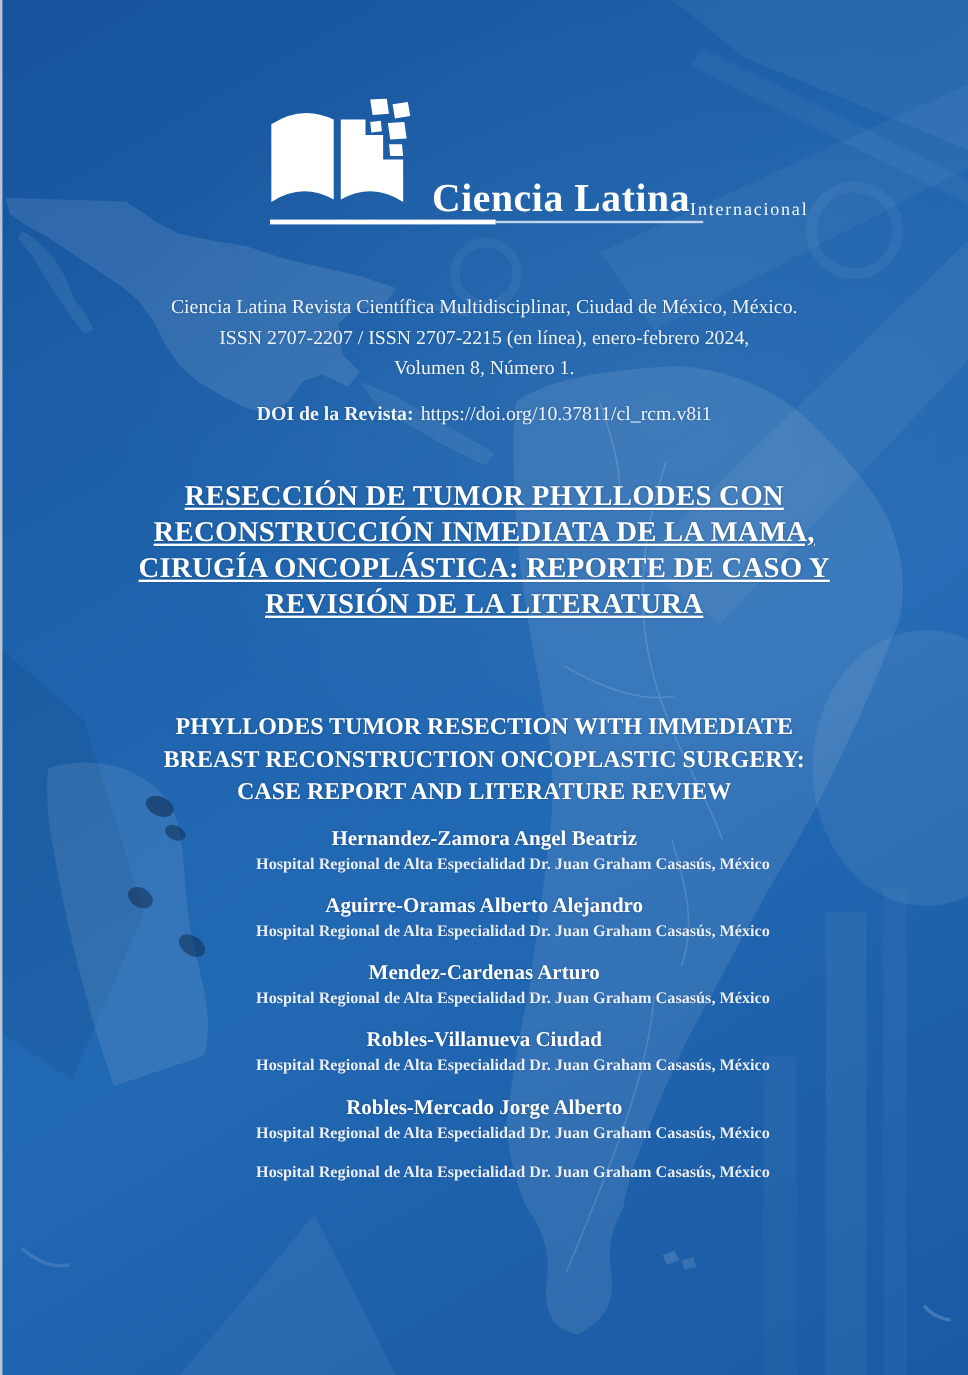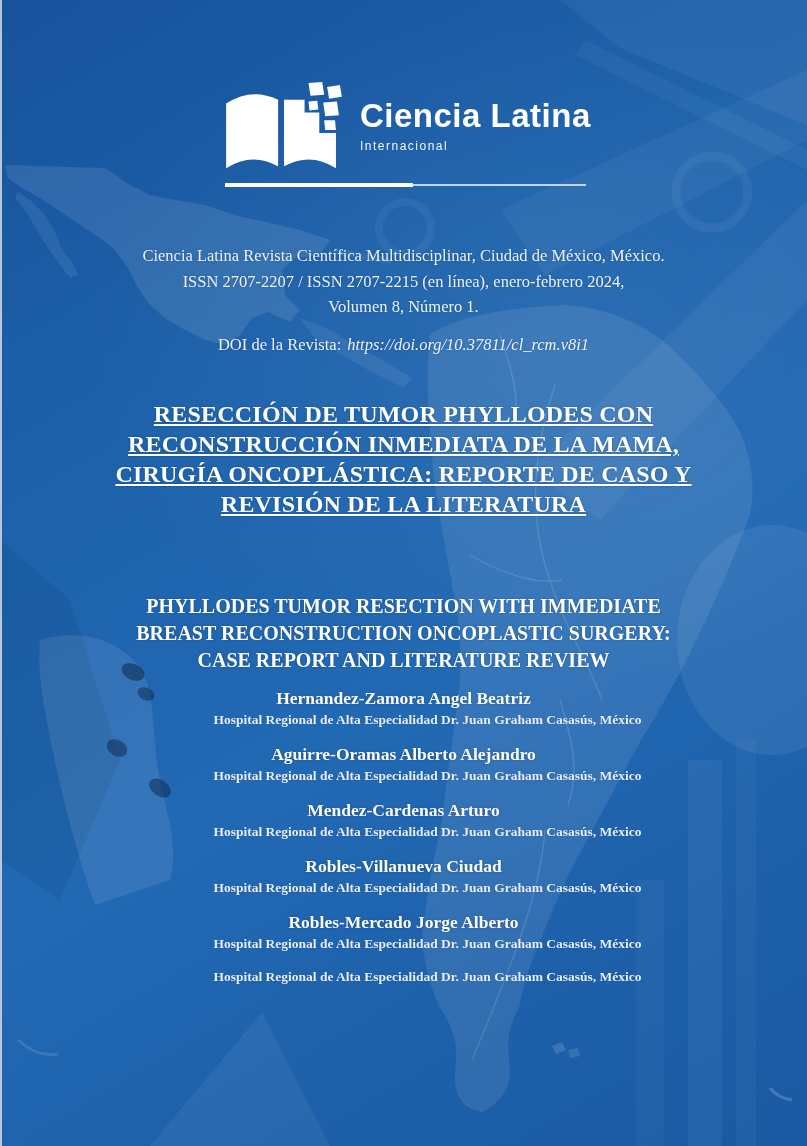--- a/index.html
+++ b/index.html
@@ -11,40 +11,40 @@
       linear-gradient(150deg, #17539c 0%, #1d62ab 32%, #2269b4 58%, #1c5ea7 86%, #195aa3 100%);
     color:#fff;
     font-family:"Liberation Serif", serif;
   }
   .bg-svg { position:absolute; inset:0; width:807px; height:1146px; }
   .left-border { position:absolute; left:0; top:0; width:2px; height:100%; background:#ccd3da; opacity:.9; z-index:6; }
 
   
   .logo-row { position:absolute; top:82px; left:222px; display:flex; gap:16px; z-index:4; }
   .logo-icon svg { width:122px; height:102px; display:block; }
-  .logo-text { display:flex; flex-direction:column; align-items:flex-start; margin-top:16px;
-               font-family:Liberation Sans, sans-serif; }
+  .logo-text { display:flex; flex-direction:row; align-items:flex-end; margin-top:16px;
+               font-family:Liberation Serif, serif; }
   .logo-title { font-size:33px; font-weight:bold; letter-spacing:.5px; line-height:36px; }
-  .logo-subtitle { font-size:12px; font-weight:normal; letter-spacing:1.5px; margin-top:5px; opacity:.95; }
+  .logo-subtitle { font-size:15px; font-weight:normal; letter-spacing:1.5px; margin-top:5px; opacity:.95; }
   .logo-rule { position:absolute; top:183px; left:225px; width:361px; display:flex; align-items:center; z-index:4; }
   .rule-thick { width:188px; height:3.5px; background:#ffffff; }
   .rule-thin { width:173px; height:1.6px; background:rgba(255,255,255,.72); }
 
   
   .journal-info {
     position:absolute; top:243px; left:0; width:100%; text-align:center; z-index:4;
     font-size:16.5px; line-height:25.5px; color:#eef3fa; white-space:pre-line;
     text-shadow:0 0 2px rgba(14,45,90,.35);
   }
   .doi-line {
     position:absolute; top:335px; left:0; width:100%; text-align:center; z-index:4;
     font-size:16.5px; color:#eef3fa; text-shadow:0 0 2px rgba(14,45,90,.35);
   }
-  .doi-label { font-weight:normal; margin-right:6px;margin-top:12px; }
-  .doi-url { color:#eef3fa; text-decoration:none;font-style:italic; }
+  .doi-label { font-weight:bold; margin-right:6px;margin-top:12px; }
+  .doi-url { color:#eef3fa; text-decoration:none; }
 
   
   .title-es {
     position:absolute; top:399px; left:50%; transform:translateX(-50%); width:750px; z-index:4;
     text-align:center; font-size:24px; font-weight:bold; line-height:30px;
     white-space:pre-line; letter-spacing:.2px; text-shadow:0 0 2px rgba(14,45,90,.45);text-decoration:underline;
   }
   .title-en {
     position:absolute; top:564px; left:50%; transform:translateX(-50%); width:700px; z-index:4;
     text-align:center; font-size:20px; font-weight:bold; line-height:27px;

